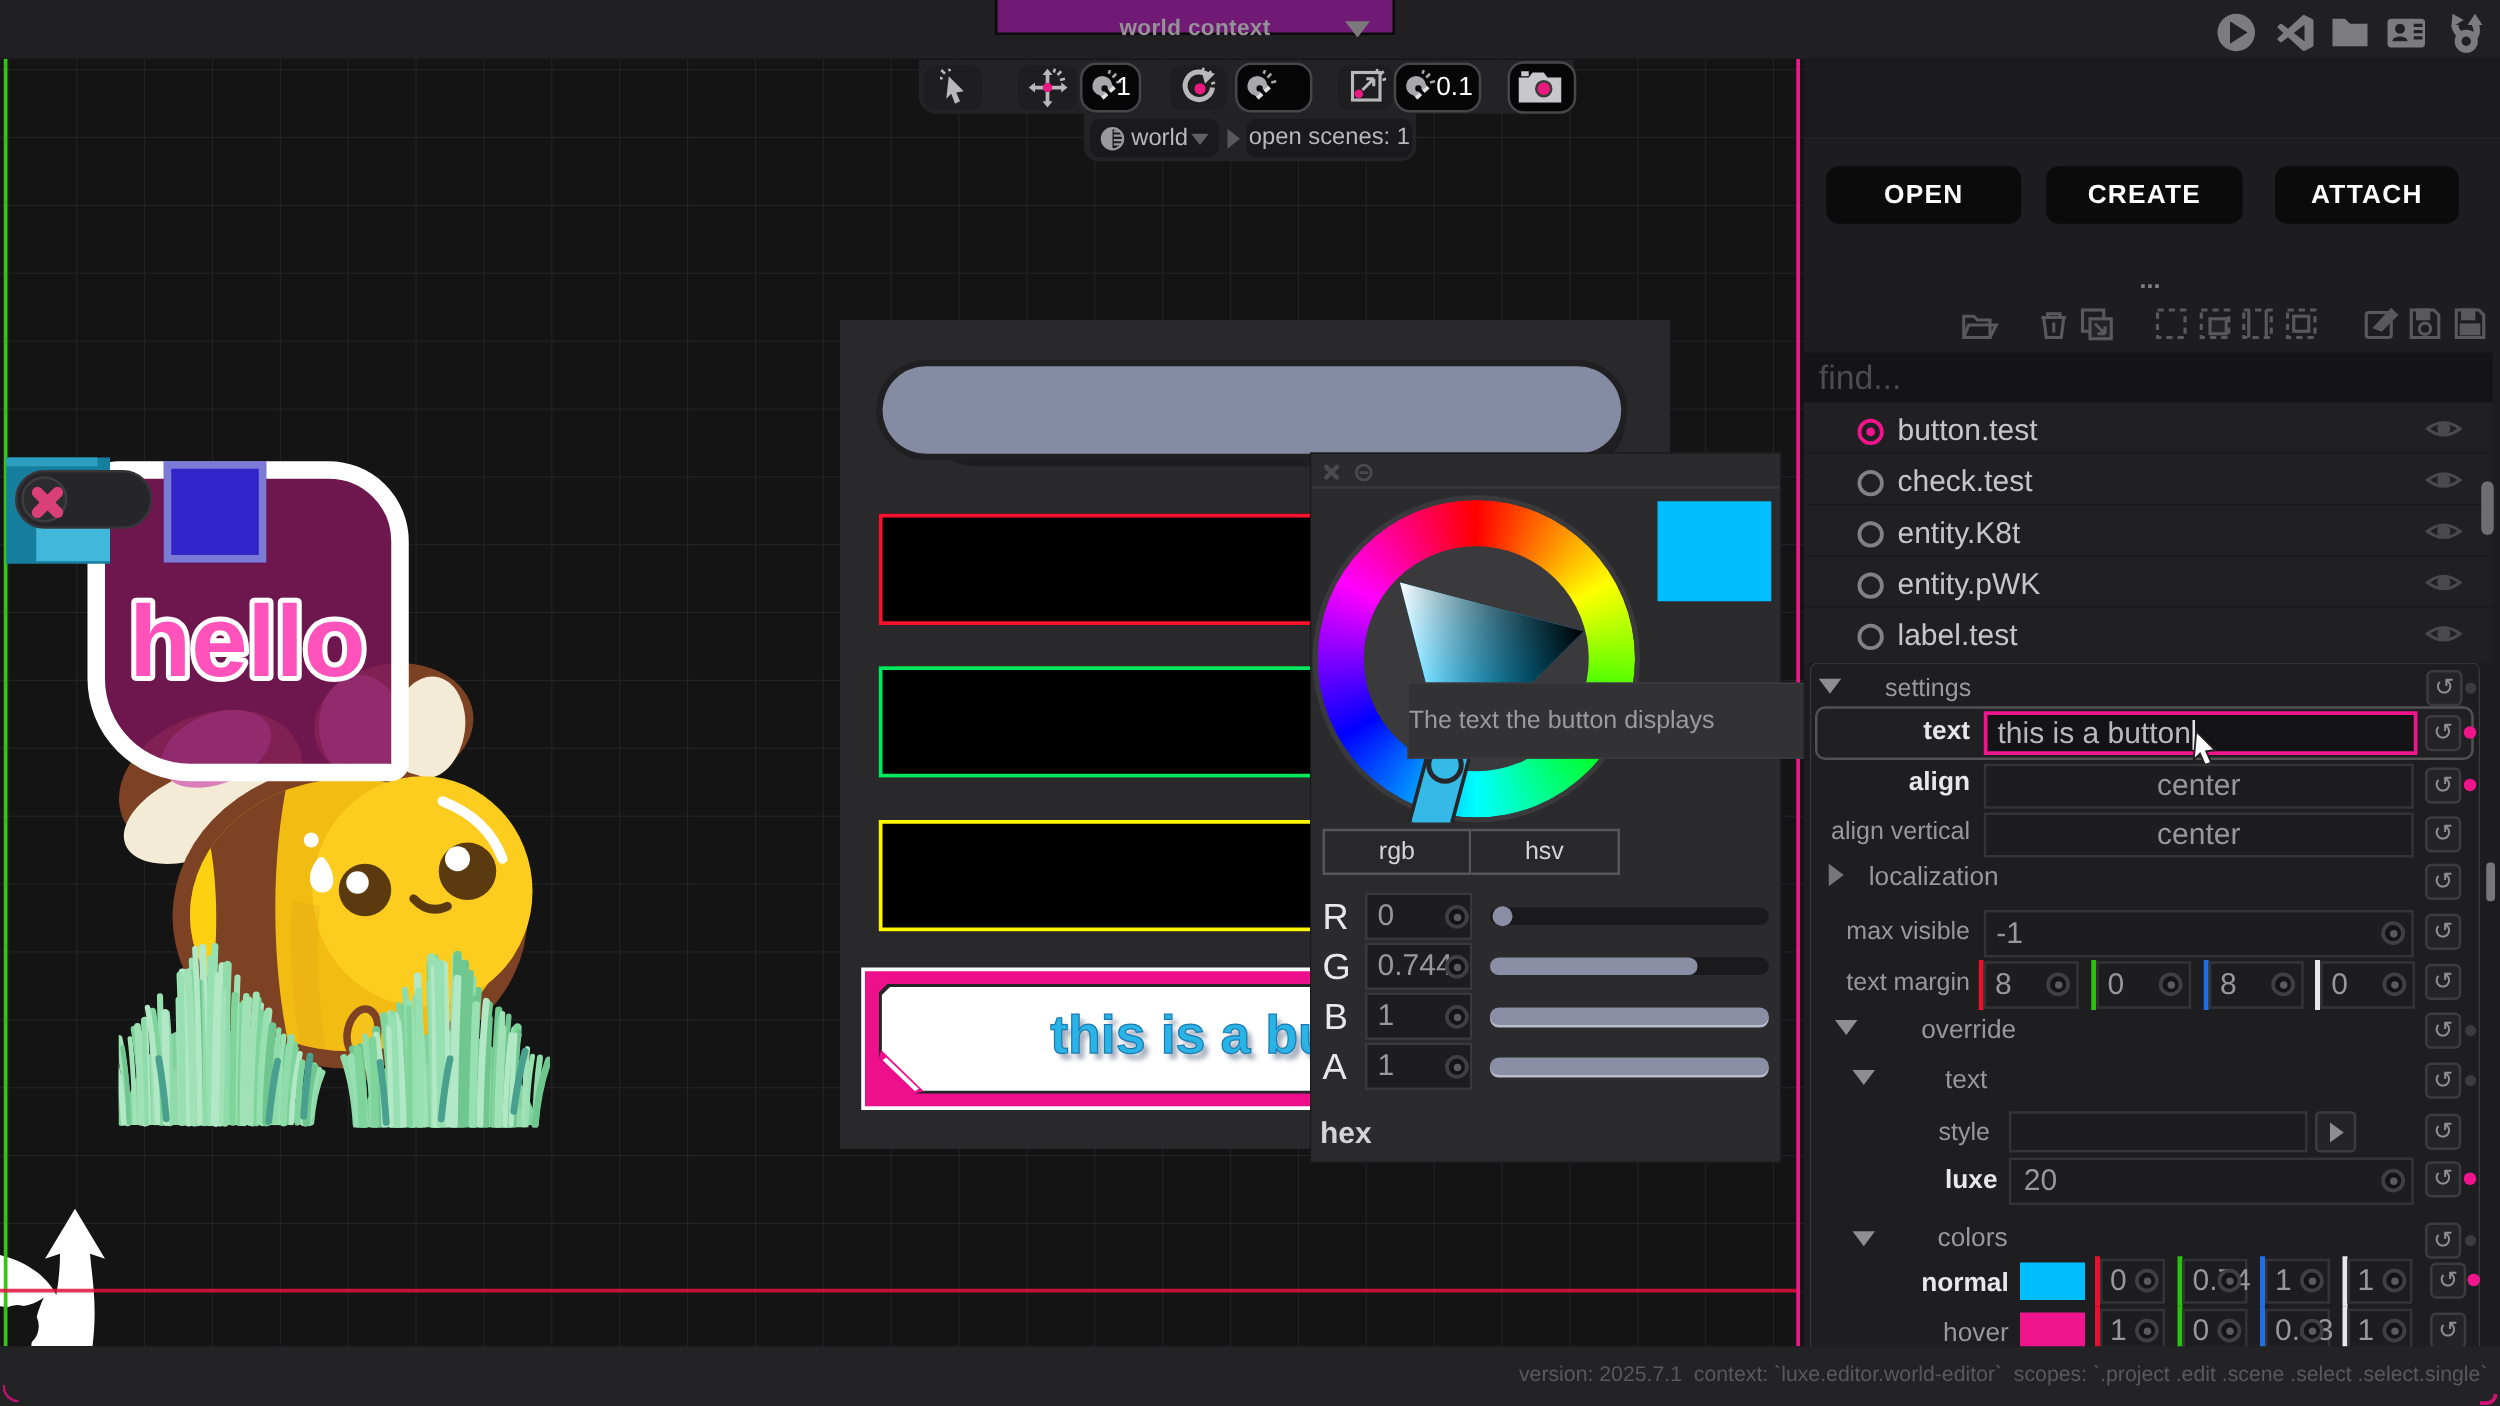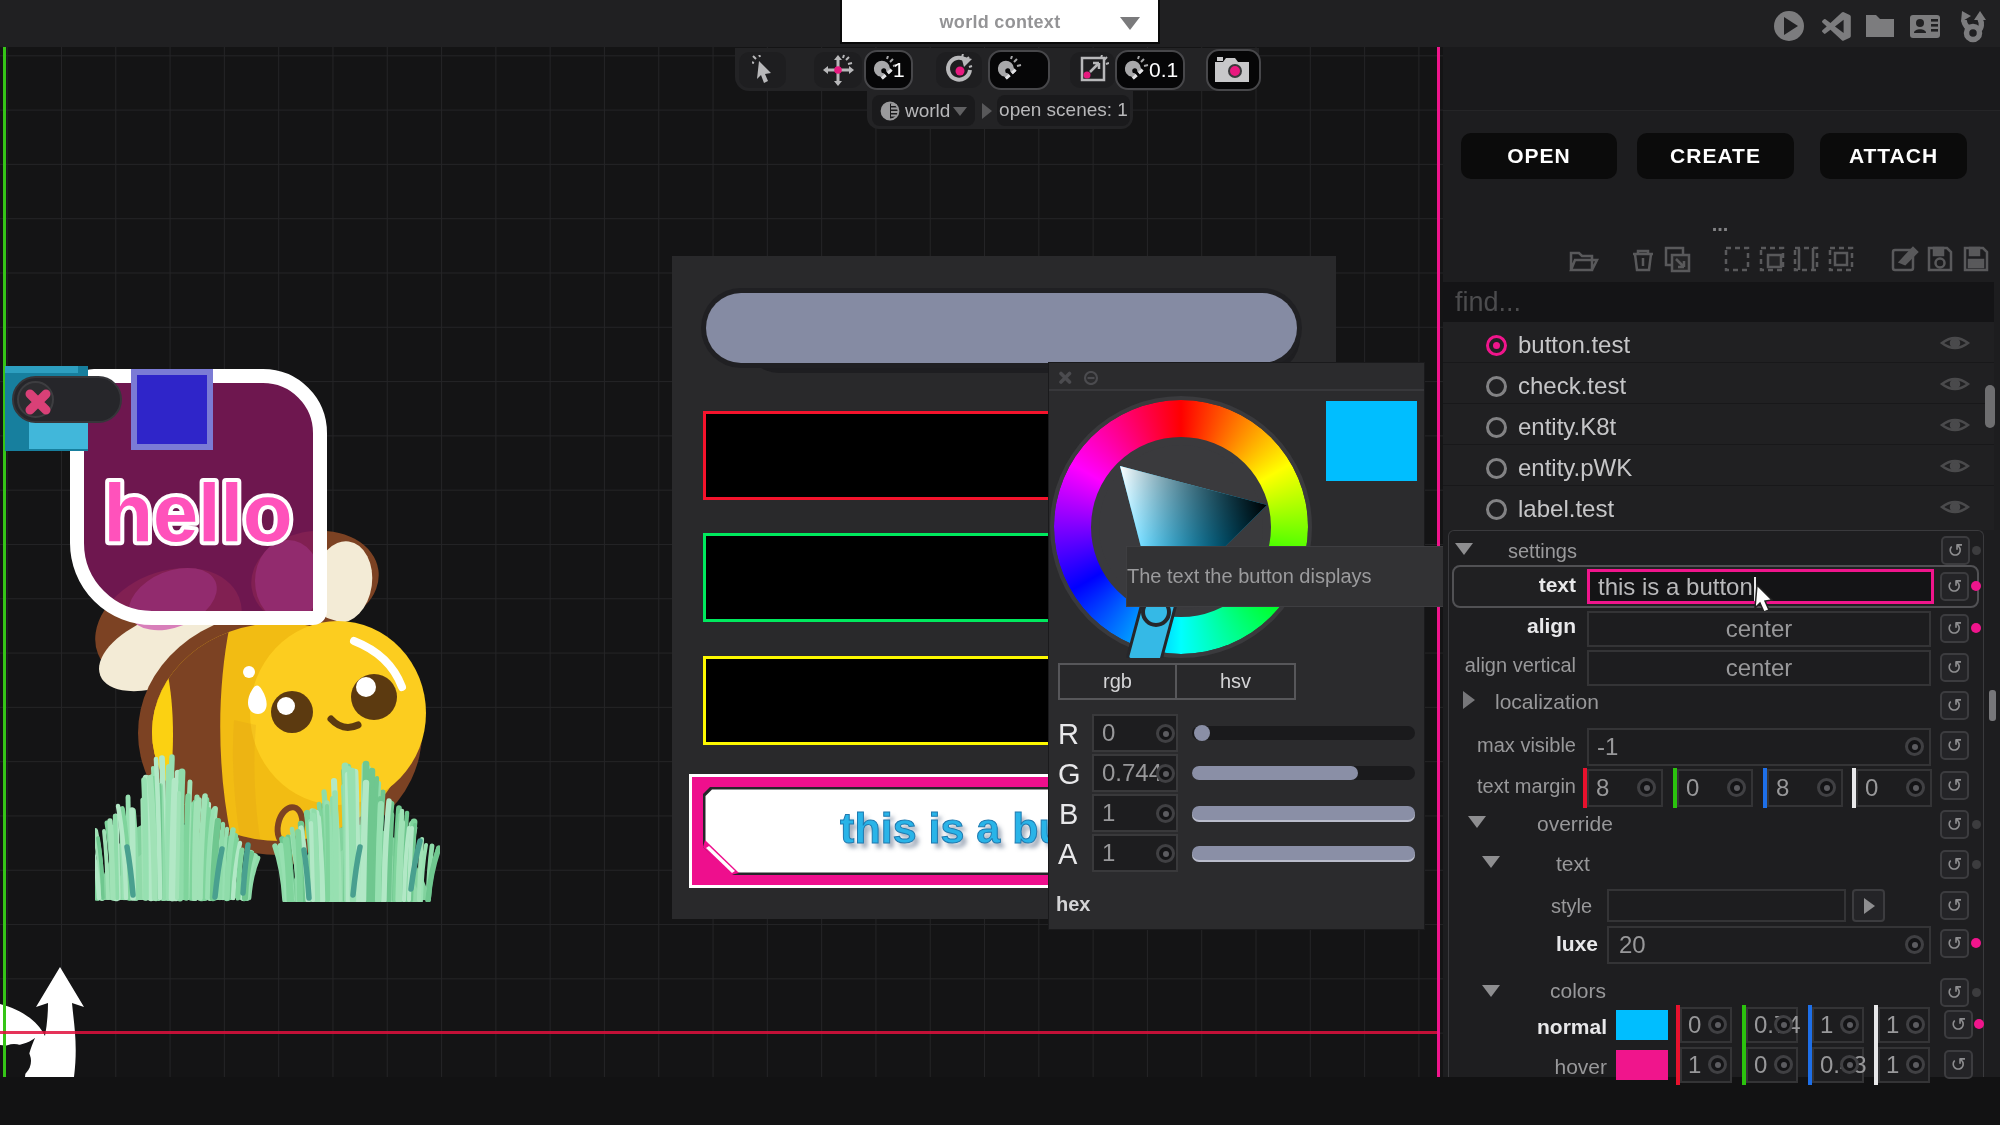--- a/index.html
+++ b/index.html
@@ -349,26 +349,26 @@
 <div class="abs" style="left:1192px; top:766px; width:223px; height:14px; background:#1a1a1c; border-radius:7px;">
       <div class="abs" style="left:0; top:0; width:166px; height:14px; border-radius:7px; background:#8a8fa6;"></div>
     </div>
 <div class="abs" style="left:1192px; top:806px; width:223px; height:14px; background:#1a1a1c; border-radius:7px;">
       <div class="abs" style="left:0; top:0; width:223px; height:14px; border-radius:7px; background:#8a8fa6; box-shadow:0 2px 0 #babdcc;"></div>
     </div>
 <div class="abs" style="left:1192px; top:846px; width:223px; height:14px; background:#1a1a1c; border-radius:7px;">
       <div class="abs" style="left:0; top:0; width:223px; height:14px; border-radius:7px; background:#8a8fa6; box-shadow:0 2px 0 #babdcc;"></div>
     </div>
 
-<div class="abs" style="left:1056px; top:893px; color:#d4d4d6; font-size:20px; font-weight:bold;">hex</div>
+<div class="abs" style="left:1056px; top:893px; color:#d4d4d6; font-size:24px; font-weight:bold;">hex</div>
 
 <div class="abs" style="left:1126px; top:546px; width:321px; height:61px; background:#323234; border:1px solid #3e3e41; color:#9b9b9d; font-size:20px; text-align:left; line-height:59px;">The text the button displays</div>
 
 <div class="abs" id="topbar" style="left:0; top:0; width:2000px; height:47px; background:#202022;"></div>
-<div class="abs" style="left:840px; top:0; width:320px; height:44px; background:#ffffff; border:2px solid #0a0a0a; border-top:none;">
+<div class="abs" style="left:796px; top:0; width:320px; height:28px; background:#701a75; border:2px solid #0a0a0a; border-top:none;">
   <div class="abs" style="left:0; top:0; width:100%; height:100%; line-height:44px; text-align:center; color:#949496; font-size:18px; font-weight:bold; letter-spacing:0.3px;">world context</div>
   <div class="abs" style="right:18px; top:17px; width:0; height:0; border-left:10px solid transparent; border-right:10px solid transparent; border-top:13px solid #7a7a7c;"></div>
 </div>
 
 <svg class="abs" style="left:1770px; top:9px;" width="225" height="34" viewBox="0 0 225 34" fill="#7c7c7e">
   <circle cx="19" cy="17" r="15"></circle>
   <path d="M14,8 L28,17 L14,26 Z" fill="#202022"></path>
   <path fill="#7c7c7e" transform="translate(52,3) scale(1.2)" d="M23.15 2.587L18.21.21a1.494 1.494 0 0 0-1.705.29l-9.46 8.63-4.12-3.128a.999.999 0 0 0-1.276.057L.327 7.261A1 1 0 0 0 .326 8.74L3.899 12 .326 15.26a1 1 0 0 0 .001 1.479L1.65 17.94a.999.999 0 0 0 1.276.057l4.12-3.128 9.46 8.63a1.492 1.492 0 0 0 1.704.29l4.942-2.377A1.5 1.5 0 0 0 24 20.06V3.939a1.5 1.5 0 0 0-.85-1.352zm-5.146 14.861L10.826 12l7.178-5.448v10.896z"></path>
   <path d="M96,6 h10 l4,4 h14 v18 h-28 Z"></path>
   <rect x="140" y="6" width="30" height="23" rx="3"></rect>
@@ -654,14 +654,19 @@
 <div class="abs knb" style="left:1774px; top:1055px;"></div>
 <div class="abs" style="left:1808px; top:1045px; width:4px; height:40px; background:#1e6fe8;"></div>
 <div class="abs inp" style="left:1812px; top:1047px; width:52px; height:36px; line-height:32px; padding-left:6px;">0.43</div>
 <div class="abs knb" style="left:1840px; top:1055px;"></div>
 <div class="abs" style="left:1874px; top:1045px; width:4px; height:40px; background:#e8e8ea;"></div>
 <div class="abs inp" style="left:1878px; top:1047px; width:52px; height:36px; line-height:32px; padding-left:6px;">1</div>
 <div class="abs knb" style="left:1906px; top:1055px;"></div>
 <div class="abs rfr" style="left:1944px; top:1050px;">↺</div>
 <div class="abs" style="left:1989px; top:690px; width:7px; height:31px; background:#77777a; border-radius:3px;"></div>
 
-
+<div class="abs" id="statusbar" style="left:0; top:1077px; width:2000px; height:48px; background:#232325;">
+  <div class="abs" style="right:10px; top:0; height:48px; line-height:46px; color:#59595b; font-size:17px;">version: 2025.7.1&nbsp; context: `luxe.editor.world-editor`&nbsp; scopes: `.project .edit .scene .select .select.single`</div>
+  <div class="abs" style="left:2px; top:31px; width:13px; height:14px; border-left:2.5px solid #c01370; border-bottom:2.5px solid #c01370; border-bottom-left-radius:14px;"></div>
+  <div class="abs" style="right:2px; top:38px; width:14px; height:9px; border-right:3px solid #cf1374; border-bottom:3px solid #cf1374; border-bottom-right-radius:14px;"></div>
 </div>
 
+</div>
+
 </body></html>

